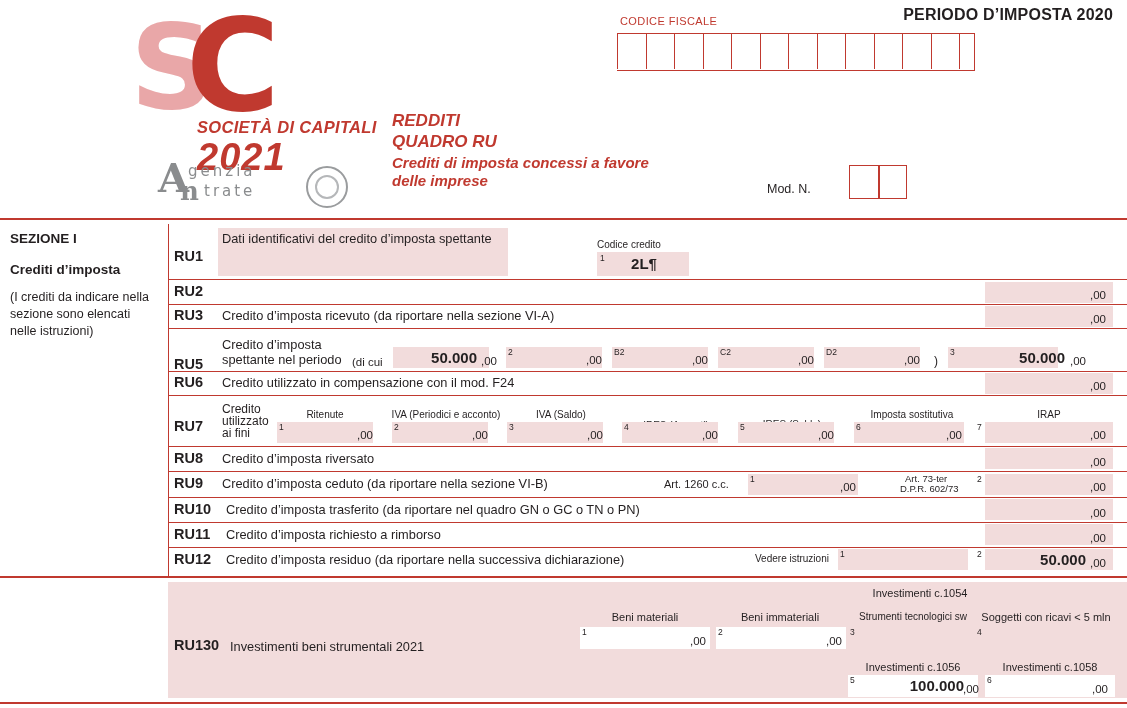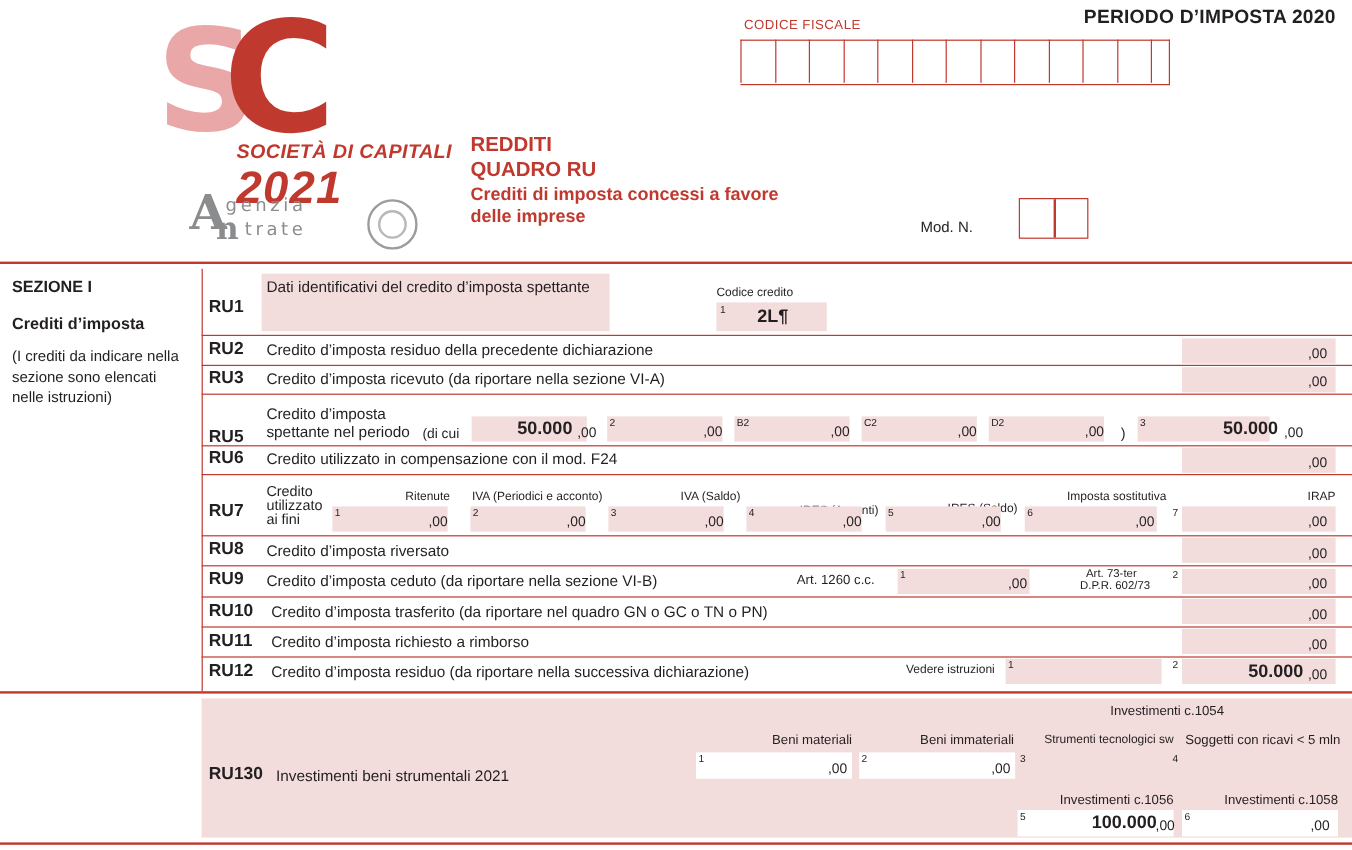--- a/index.html
+++ b/index.html
@@ -15,21 +15,21 @@
   .logo-sdc{position:absolute;left:77px;top:112px;font-size:16.5px;font-weight:bold;color:#c0392f;letter-spacing:.3px;font-style:italic;}
   .logo-year{position:absolute;left:77px;top:130px;font-size:38px;font-weight:bold;color:#c0392f;letter-spacing:1px;font-style:italic;}
   .ae-logo{position:absolute;left:38px;top:152px;width:190px;height:50px;}
   .ae-a{position:absolute;left:0;top:0;font-size:40px;line-height:40px;color:#8a8c8e;font-weight:bold;font-family:"DejaVu Serif",serif;}
   .ae-g{position:absolute;left:30px;top:4px;font-size:15px;letter-spacing:3px;color:#8a8c8e;font-family:"DejaVu Sans",sans-serif;}
   .ae-n{position:absolute;left:22px;top:20px;font-size:26px;line-height:26px;color:#8a8c8e;font-weight:bold;font-family:"DejaVu Serif",serif;}
   .ae-t{position:absolute;left:46px;top:24px;font-size:15px;letter-spacing:3px;color:#8a8c8e;font-family:"DejaVu Sans",sans-serif;}
   .ae-seal{position:absolute;left:148px;top:8px;width:38px;height:38px;border-radius:50%;border:2px solid #9a9c9e;}
   .ae-seal:after{content:"";position:absolute;left:7px;top:7px;width:20px;height:20px;border-radius:50%;border:2px solid #b5b7b9;}
 
-  .doc-title{position:absolute;left:392px;top:110px;color:#c0392f;font-weight:bold;}
+  .doc-title{position:absolute;left:392px;top:110px;color:#c0392f;font-weight:bold;font-style:italic;}
   .doc-title .l1{font-size:17px;line-height:21px;}
   .doc-title .l2{font-size:17px;line-height:21px;}
   .doc-title .l3{font-size:15px;line-height:18px;margin-top:2px;}
   .doc-title .l4{font-size:15px;line-height:18px;}
 
   .cf-label{position:absolute;left:620px;top:15px;font-size:11px;color:#c0392f;letter-spacing:.4px;}
   .cf-boxes{position:absolute;left:617px;top:33px;display:flex;}
   .cf-boxes .cell{width:27.5px;height:36px;border-left:1.5px solid #c0392f;}
   .cf-frame{position:absolute;left:617px;top:33px;width:357px;height:36px;border-top:1.5px solid #c0392f;border-bottom:1.5px solid #c0392f;border-right:1.5px solid #c0392f;}
 
@@ -51,21 +51,21 @@
   .vline{position:absolute;width:1.2px;background:#c0392f;}
 
   .code{position:absolute;font-size:14.5px;font-weight:bold;color:#231f20;}
   .desc{position:absolute;font-size:12.8px;color:#231f20;}
   .tiny{position:absolute;font-size:9.5px;color:#231f20;}
   .small{position:absolute;font-size:11px;color:#231f20;}
   .fieldbox{position:absolute;background:#f2dcdc;}
   .amt{position:absolute;font-size:11.5px;color:#231f20;text-align:right;}
   .amt-b{position:absolute;font-size:15px;font-weight:bold;color:#231f20;text-align:right;}
   .idx{position:absolute;font-size:8.5px;color:#231f20;}
-  .center-hdr{position:absolute;font-size:10px;color:#231f20;text-align:right;}
+  .center-hdr{position:absolute;font-size:10px;color:#231f20;text-align:center;}
 </style>
 </head>
 <body>
 
 <div class="page">
 
   <div class="period">PERIODO D’IMPOSTA 2020</div>
 
   <div class="logo-wrap">
     <div class="logo-s">S</div>
@@ -125,21 +125,20 @@
   <div class="code" style="left:174px;top:248px;">RU1</div>
   <div class="desc" style="left:222px;top:231px;">Dati identificativi del credito d’imposta spettante</div>
   <div class="small" style="left:597px;top:239px;font-size:10px;">Codice credito</div>
   <div class="fieldbox" style="left:597px;top:252px;width:92px;height:24px;"></div>
   <div class="idx" style="left:600px;top:253px;">1</div>
   <div class="amt-b" style="left:605px;top:255px;width:78px;text-align:center;">2L¶</div>
   <div class="row-line" style="left:168px;top:279px;width:959px;"></div>
 
   <div class="fieldbox" style="left:985px;top:282px;width:128px;height:21px;"></div>
   <div class="code" style="left:174px;top:283px;">RU2</div>
-  <div class="desc" style="left:222px;top:284px;">Credito d’imposta residuo della precedente dichiarazione</div>
   <div class="amt" style="left:985px;top:289px;width:112px;"></div>
   <div class="amt" style="left:1090px;top:289px;width:34px;text-align:left;">,00</div>
   <div class="row-line" style="left:168px;top:304px;width:959px;"></div>
 
   <div class="fieldbox" style="left:985px;top:306px;width:128px;height:21px;"></div>
   <div class="code" style="left:174px;top:307px;">RU3</div>
   <div class="desc" style="left:222px;top:308px;">Credito d’imposta ricevuto (da riportare nella sezione VI-A)</div>
   <div class="amt" style="left:985px;top:313px;width:112px;"></div>
   <div class="amt" style="left:1090px;top:313px;width:34px;text-align:left;">,00</div>
   <div class="row-line" style="left:168px;top:328px;width:959px;"></div>

